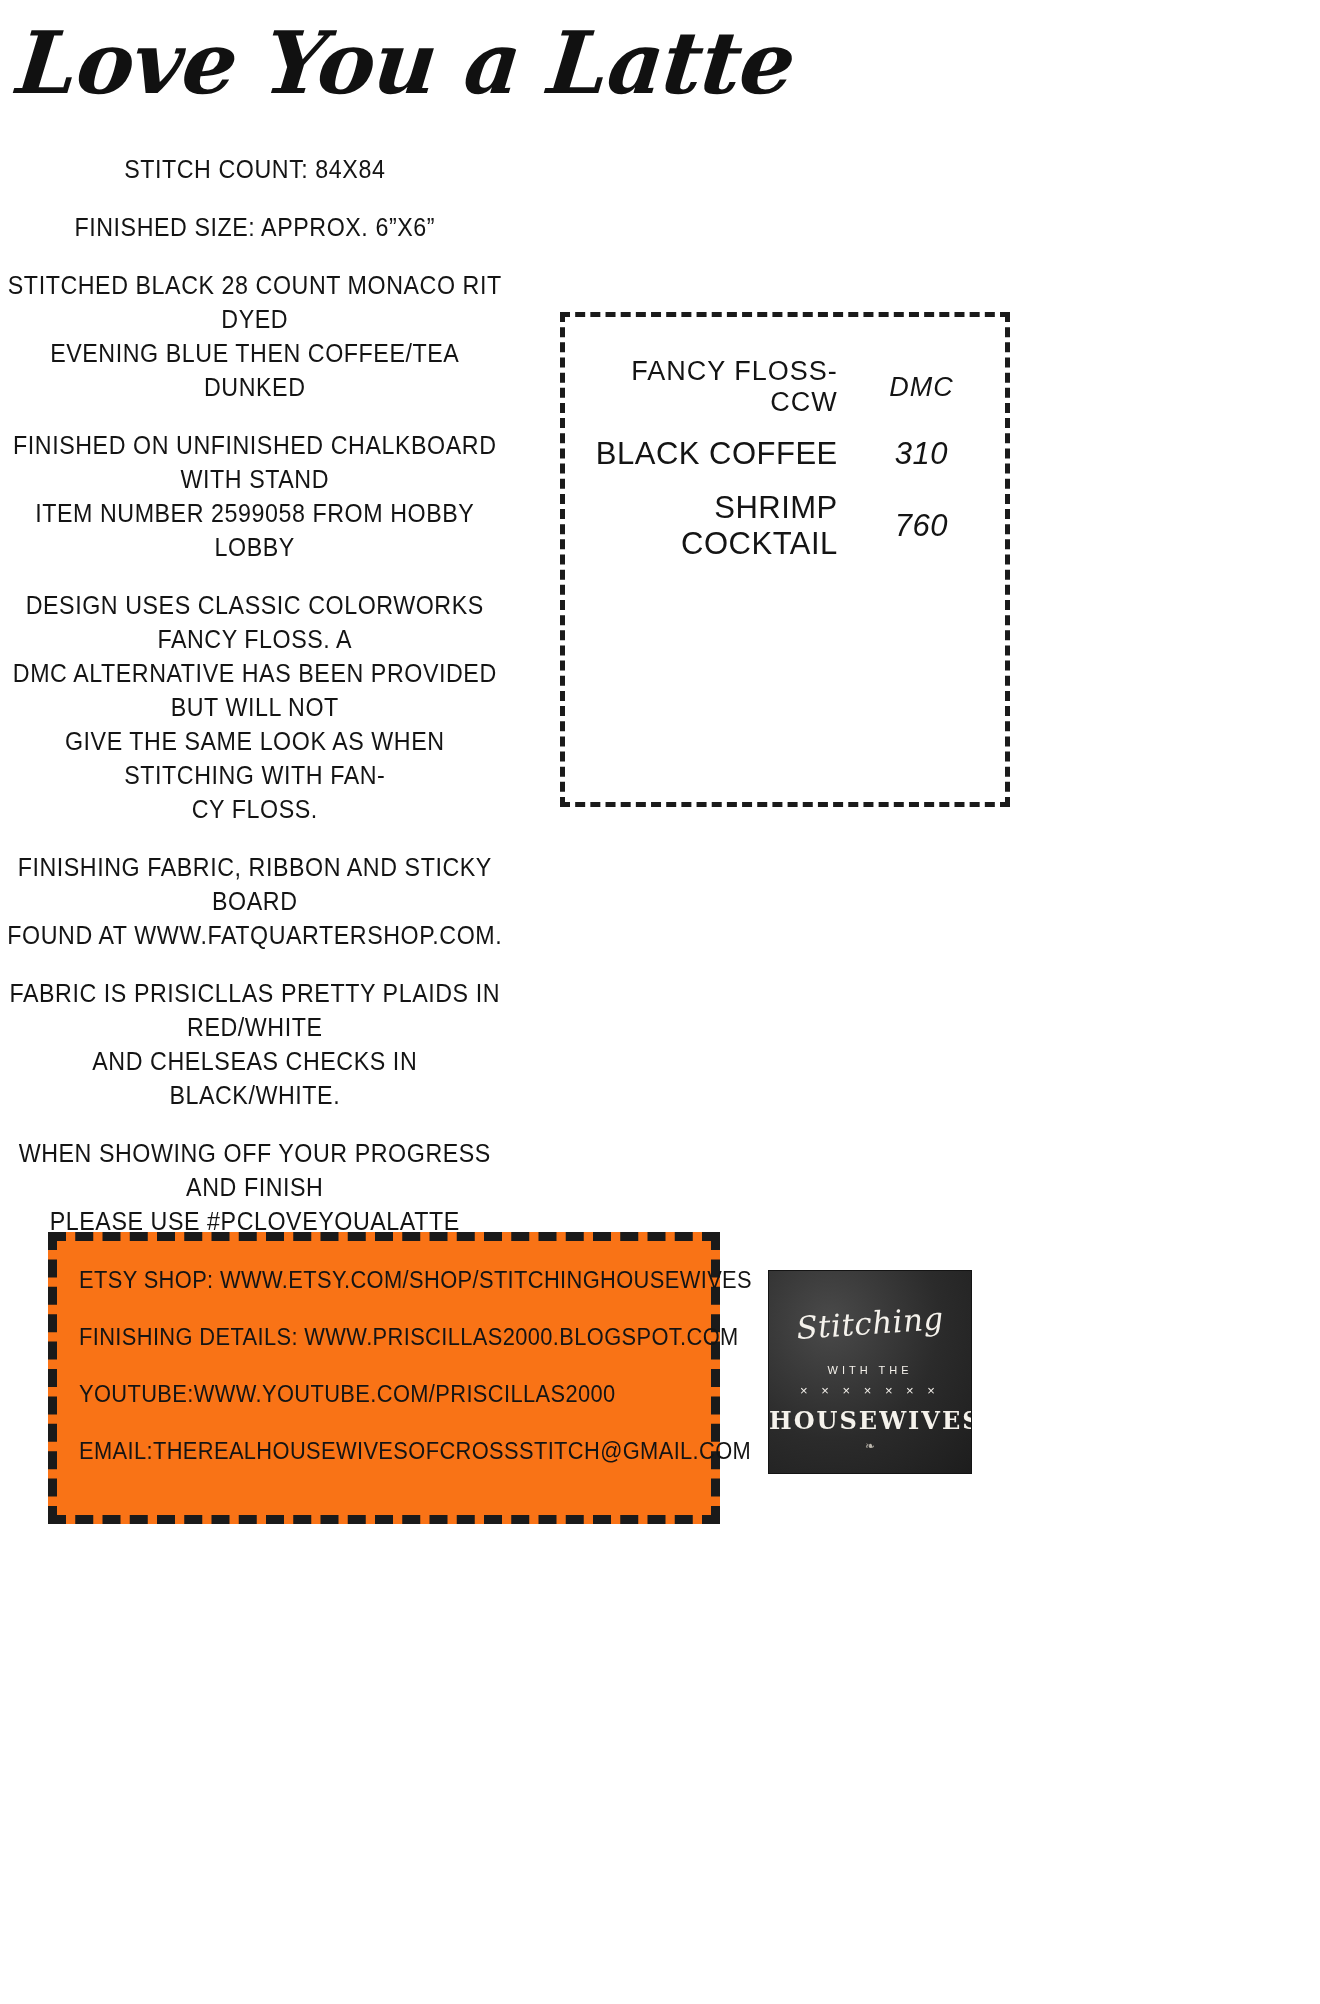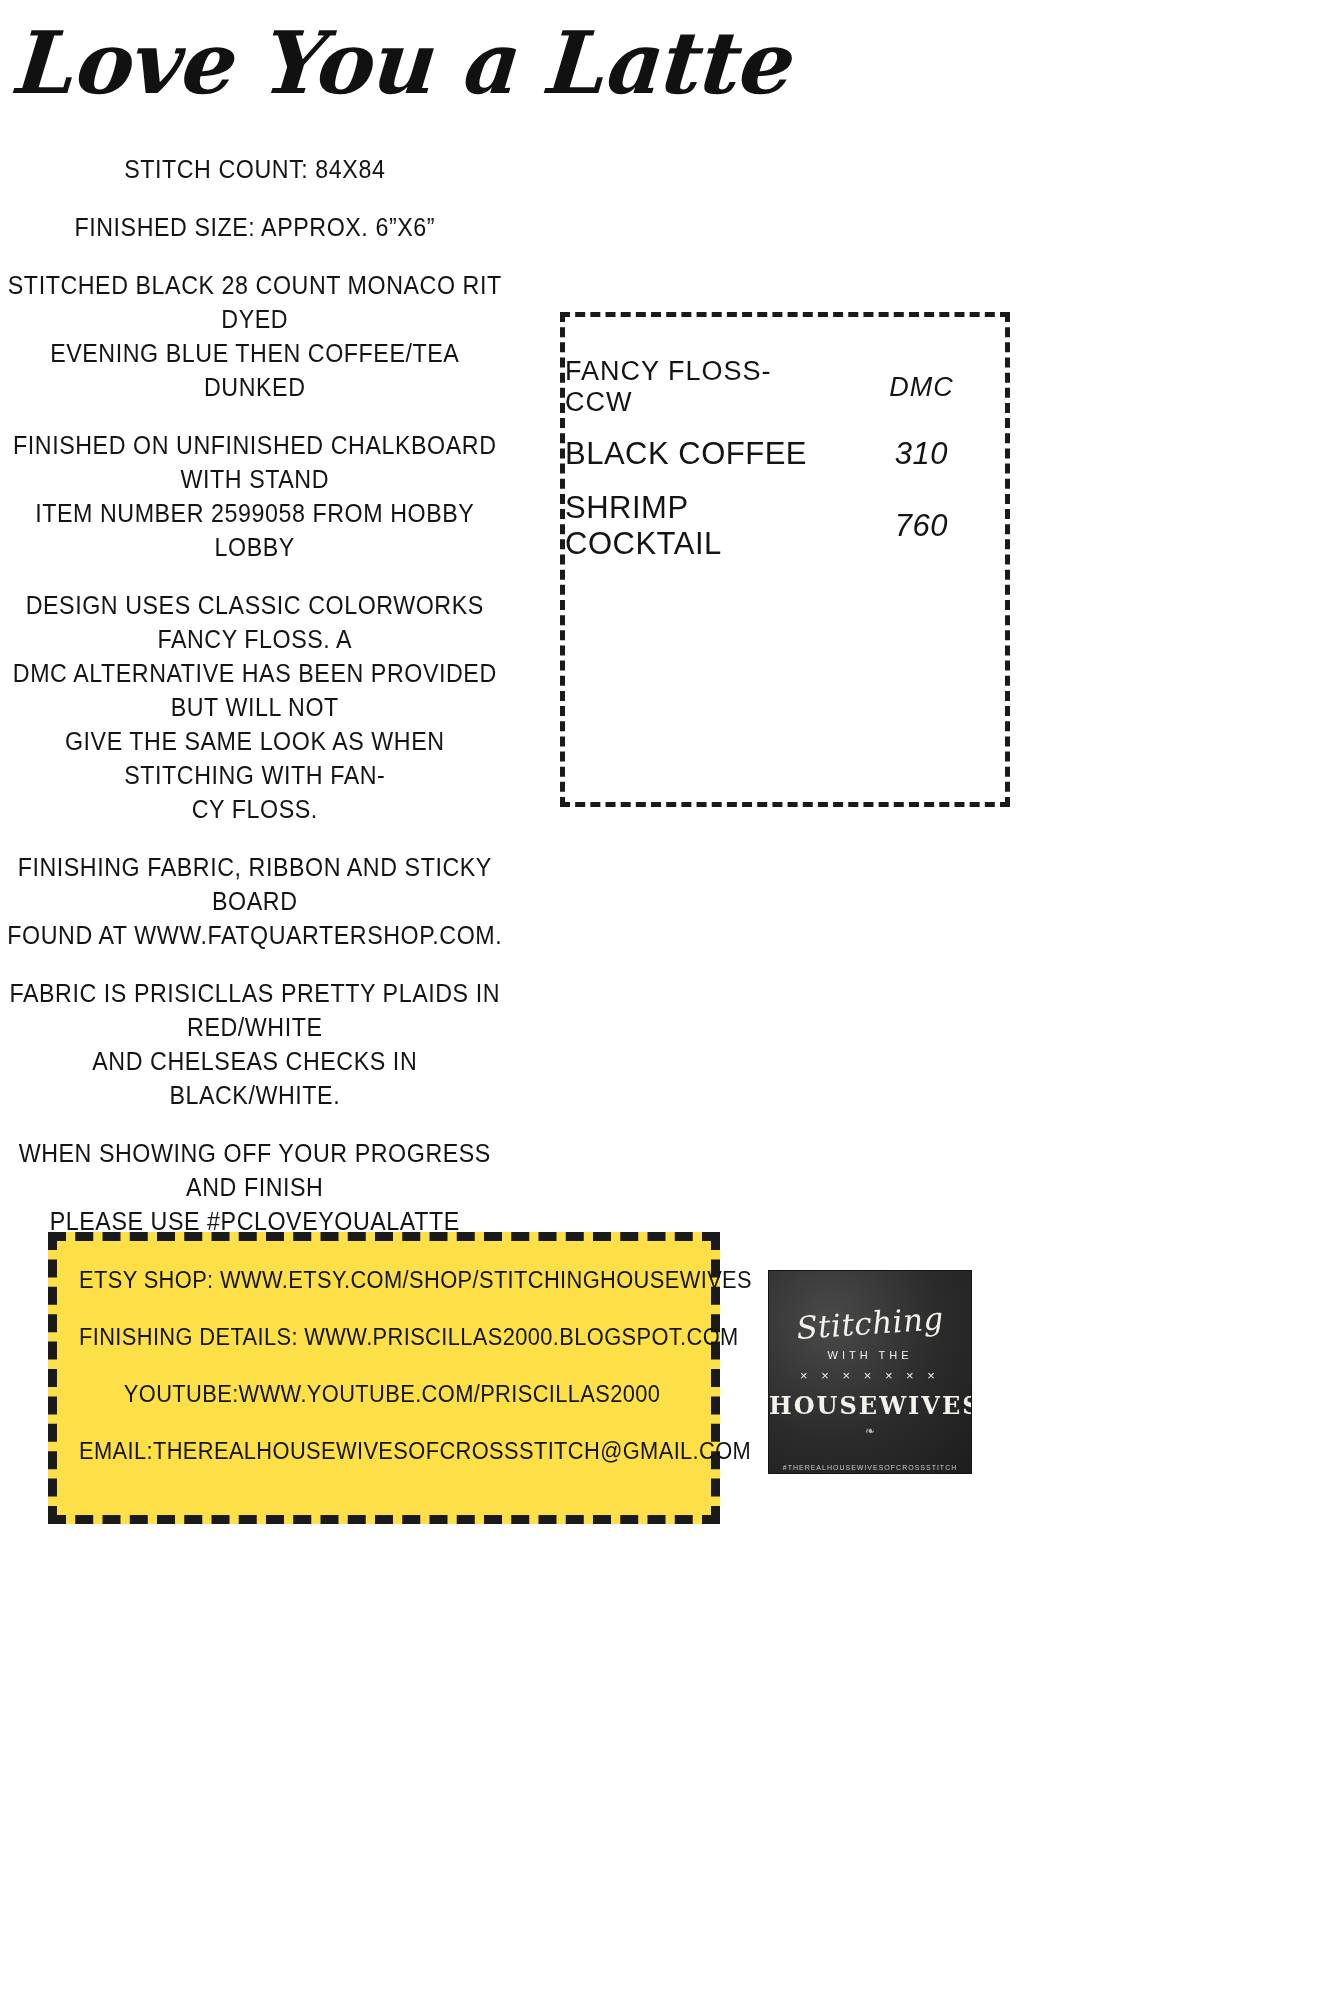--- a/index.html
+++ b/index.html
@@ -95,35 +95,34 @@
     padding: 9px 0;
   }
   #floss-table th {
     font-size: 27px;
     letter-spacing: 1px;
   }
   #floss-table td {
     font-size: 31px;
     letter-spacing: 0.5px;
   }
-  #floss-table .col-name { width: 62%; text-align: left; }
+  #floss-table .col-name { width: 62%; text-align: right; }
   #floss-table .col-dmc  { width: 38%; text-align: center; font-style: italic; }
 
   
   #links-box {
     position: absolute;
     left: 48px;
     top: 1232px;
     width: 672px;
     height: 292px;
     box-sizing: border-box;
     border: 9px dashed #1a1a1a;
-    background: #fde047;
+    background: #f97316;
     padding: 24px 20px 0 22px;
-    text-align: right;
   }
   .link-line {
     font-family: "Liberation Sans Narrow", "Liberation Sans", sans-serif;
     font-size: 23px;
     line-height: 30px;
     letter-spacing: 0.4px;
     text-transform: uppercase;
     color: #141414;
     margin-bottom: 27px;
     transform: scaleX(0.95);
@@ -150,21 +149,21 @@
     font-style: italic;
     font-size: 31px;
     margin-top: 34px;
     letter-spacing: 0.5px;
     transform: rotate(-4deg);
   }
   #logo .logo-with {
     font-family: "Liberation Sans", sans-serif;
     font-size: 11px;
     letter-spacing: 4px;
-    margin-top: 8px;
+    margin-top: 23px;
   }
   #logo .logo-xs {
     font-family: "Liberation Sans", sans-serif;
     font-size: 13px;
     letter-spacing: 5px;
     margin-top: 7px;
   }
   #logo .logo-house {
     font-family: "DejaVu Serif", serif;
     font-weight: bold;

